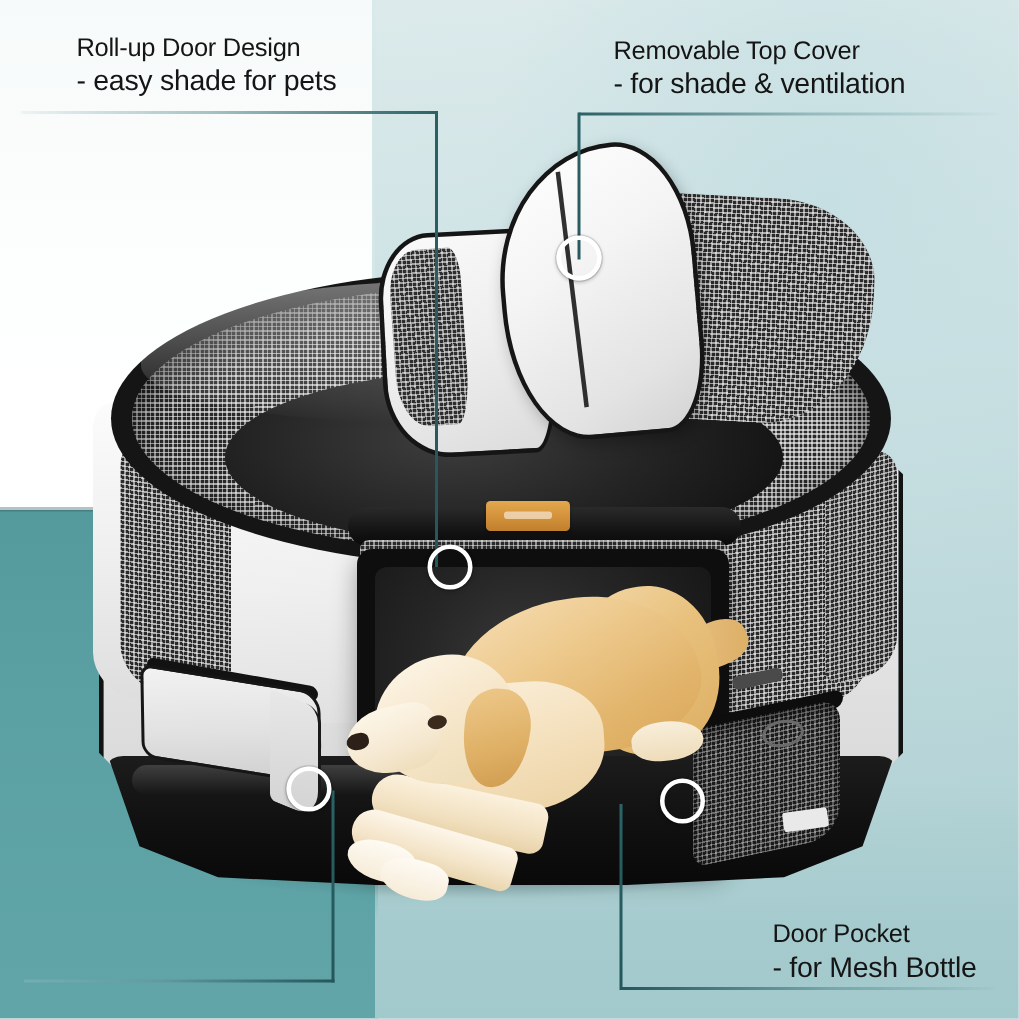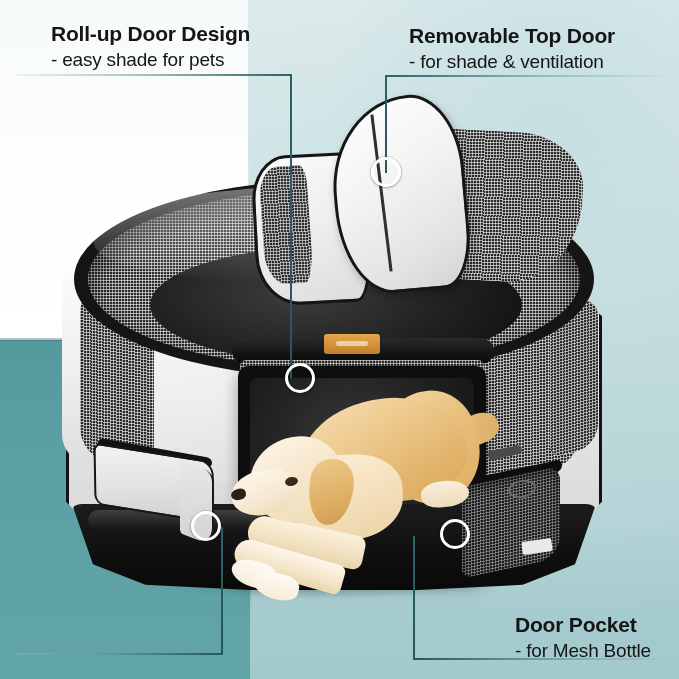--- a/index.html
+++ b/index.html
@@ -47,21 +47,21 @@
     background:linear-gradient(180deg, rgba(160,200,203,0) 0%, #a6cbce 60%, #a2c9cc 100%);
   }
   .bg-soft-shadow{
     position:absolute; left:250px; top:430px; width:429px; height:150px;
     background:radial-gradient(60% 70% at 30% 40%, rgba(90,130,135,.22) 0%, rgba(90,130,135,0) 70%);
   }
 
   
   .callout-text{ position:absolute; color:#151515; }
   .callout-title{
-    font-size:21px; font-weight:bold; letter-spacing:-.2px; line-height:1.12;
+    font-size:17px; font-weight:normal; letter-spacing:-.2px; line-height:1.12;
     white-space:nowrap;
   }
   .callout-sub{
     font-size:19px; font-weight:500; letter-spacing:-.2px; line-height:1.18;
     margin-top:3px; white-space:nowrap;
   }
   .ct-tl{ left:51px; top:22px; }
   .ct-tr{ left:409px; top:24px; }
   .ct-bl{ left:25px; top:607px; }
   .ct-br{ left:515px; top:613px; }
@@ -528,21 +528,21 @@
   <div class="marker mk-tr"></div>
   <div class="marker mk-bl"></div>
   <div class="marker mk-br"></div>
 
   <div class="callout-text ct-tl">
     <div class="callout-title">Roll-up Door Design</div>
     <div class="callout-sub">- easy shade for pets</div>
   </div>
 
   <div class="callout-text ct-tr">
-    <div class="callout-title">Removable Top Door</div>
+    <div class="callout-title">Removable Top Cover</div>
     <div class="callout-sub">- for shade &amp; ventilation</div>
   </div>
 
 
   <div class="callout-text ct-br">
     <div class="callout-title">Door Pocket</div>
     <div class="callout-sub">- for Mesh Bottle</div>
   </div>
 
 </div>

